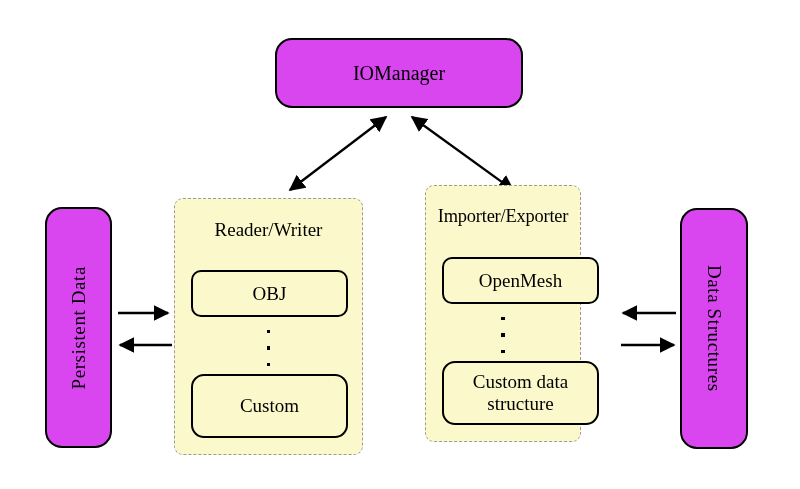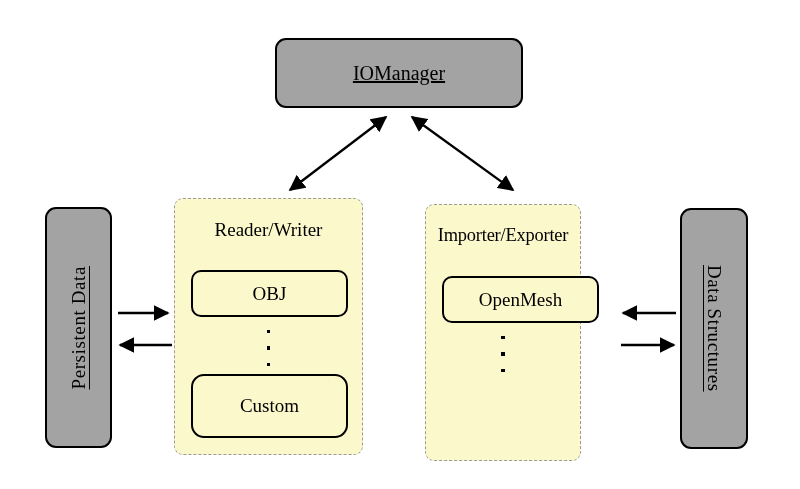--- a/index.html
+++ b/index.html
@@ -28,24 +28,23 @@
     position: absolute;
     box-sizing: border-box;
     display: flex;
     align-items: center;
     justify-content: center;
     text-align: center;
   }
 
   
   .box-plain {
-    background: #a3a3a3;
+    background: #d946ef;
     border: 2.6px solid #000000;
-    border-radius: 11px;
-    text-decoration: underline;
+    border-radius: 17px;
   }
 
   
   .panel {
     position: absolute;
     box-sizing: border-box;
     background: #fbf8cc;
     border: 1.6px dashed #9a9a9a;
     border-radius: 9px;
     padding-left: 16px;
@@ -94,21 +93,21 @@
   }
 
   #panel-readerwriter {
     left: 174px;
     top: 198px;
     width: 189px;
     height: 257px;
   }
   #panel-importerexporter {
     left: 425px;
-    top: 204px;
+    top: 185px;
     width: 156px;
     height: 257px;
   }
 
   .panel-title {
     position: absolute;
     left: 0;
     top: 20px;
     width: 100%;
     text-align: center;
@@ -228,15 +227,21 @@
     <div class="node box-inner slot-top">
       <span>OpenMesh</span>
     </div>
 
     <div class="dots">
       <i></i>
       <i></i>
       <i></i>
     </div>
 
+    <div class="node box-inner slot-bottom">
+      <span>
+        <span>Custom data</span><br>
+        <span>structure</span>
+      </span>
+    </div>
   </div>
 
 </div>
 
 </body></html>

